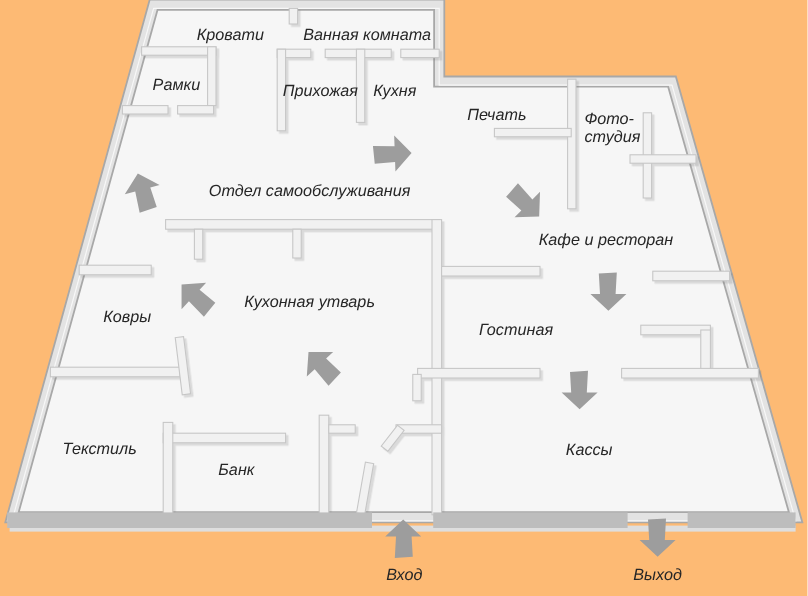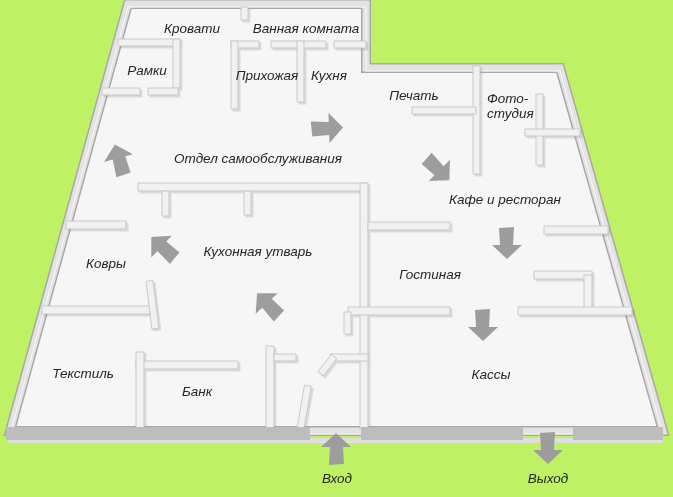--- a/index.html
+++ b/index.html
@@ -1,16 +1,16 @@
 <!DOCTYPE html>
 <html lang="ru"><head>
 <meta charset="utf-8">
 <style>
   html,body{margin:0;padding:0;background:#ffffff;}
-  .plan-wrap{width:673px;height:497px;position:relative;overflow:hidden;background:#bef264;}
+  .plan-wrap{width:673px;height:497px;position:relative;overflow:hidden;background:#fdba74;}
   svg{display:block;}
   .room-label{font-family:"Liberation Sans",sans-serif;font-style:italic;font-size:13.5px;fill:#262626;}
   .walls{fill:#f1f1f1;stroke:#c6c6c6;stroke-width:0.9;filter:drop-shadow(2px 2.5px 0 rgba(120,120,120,0.22));}
   .arrow{fill:#9d9d9d;}
   .bottom-band{fill:#bdbdbd;}
   .band-shadow{fill:#dedede;}
 </style>
 </head>
 <body>
 

